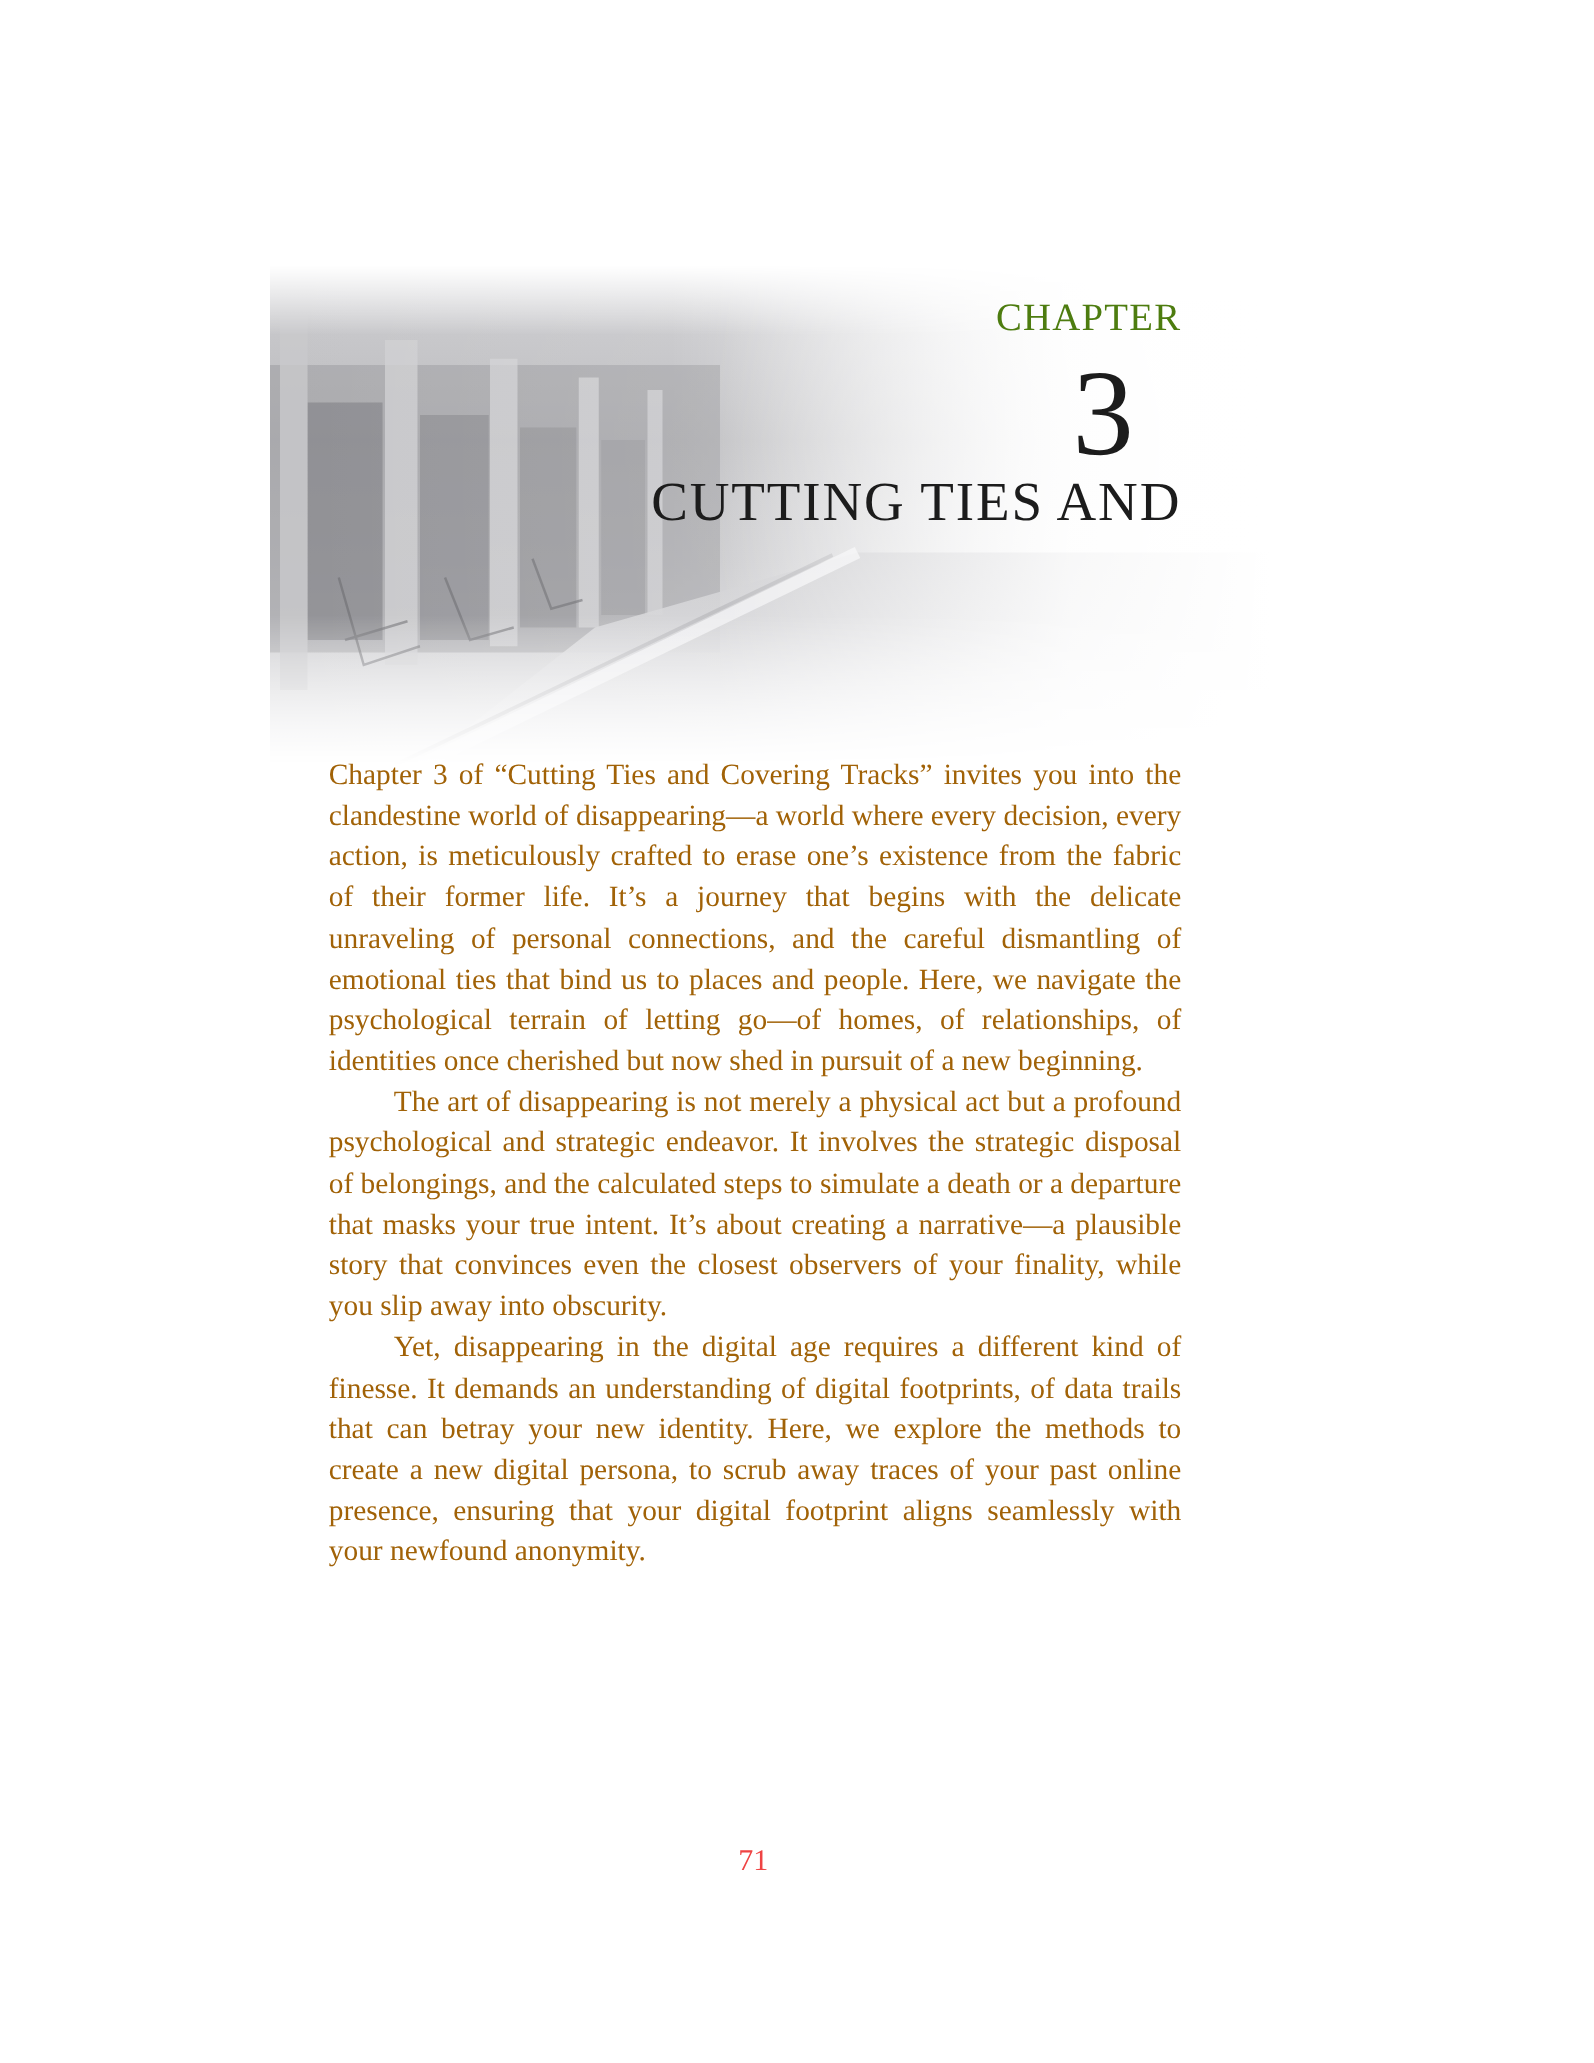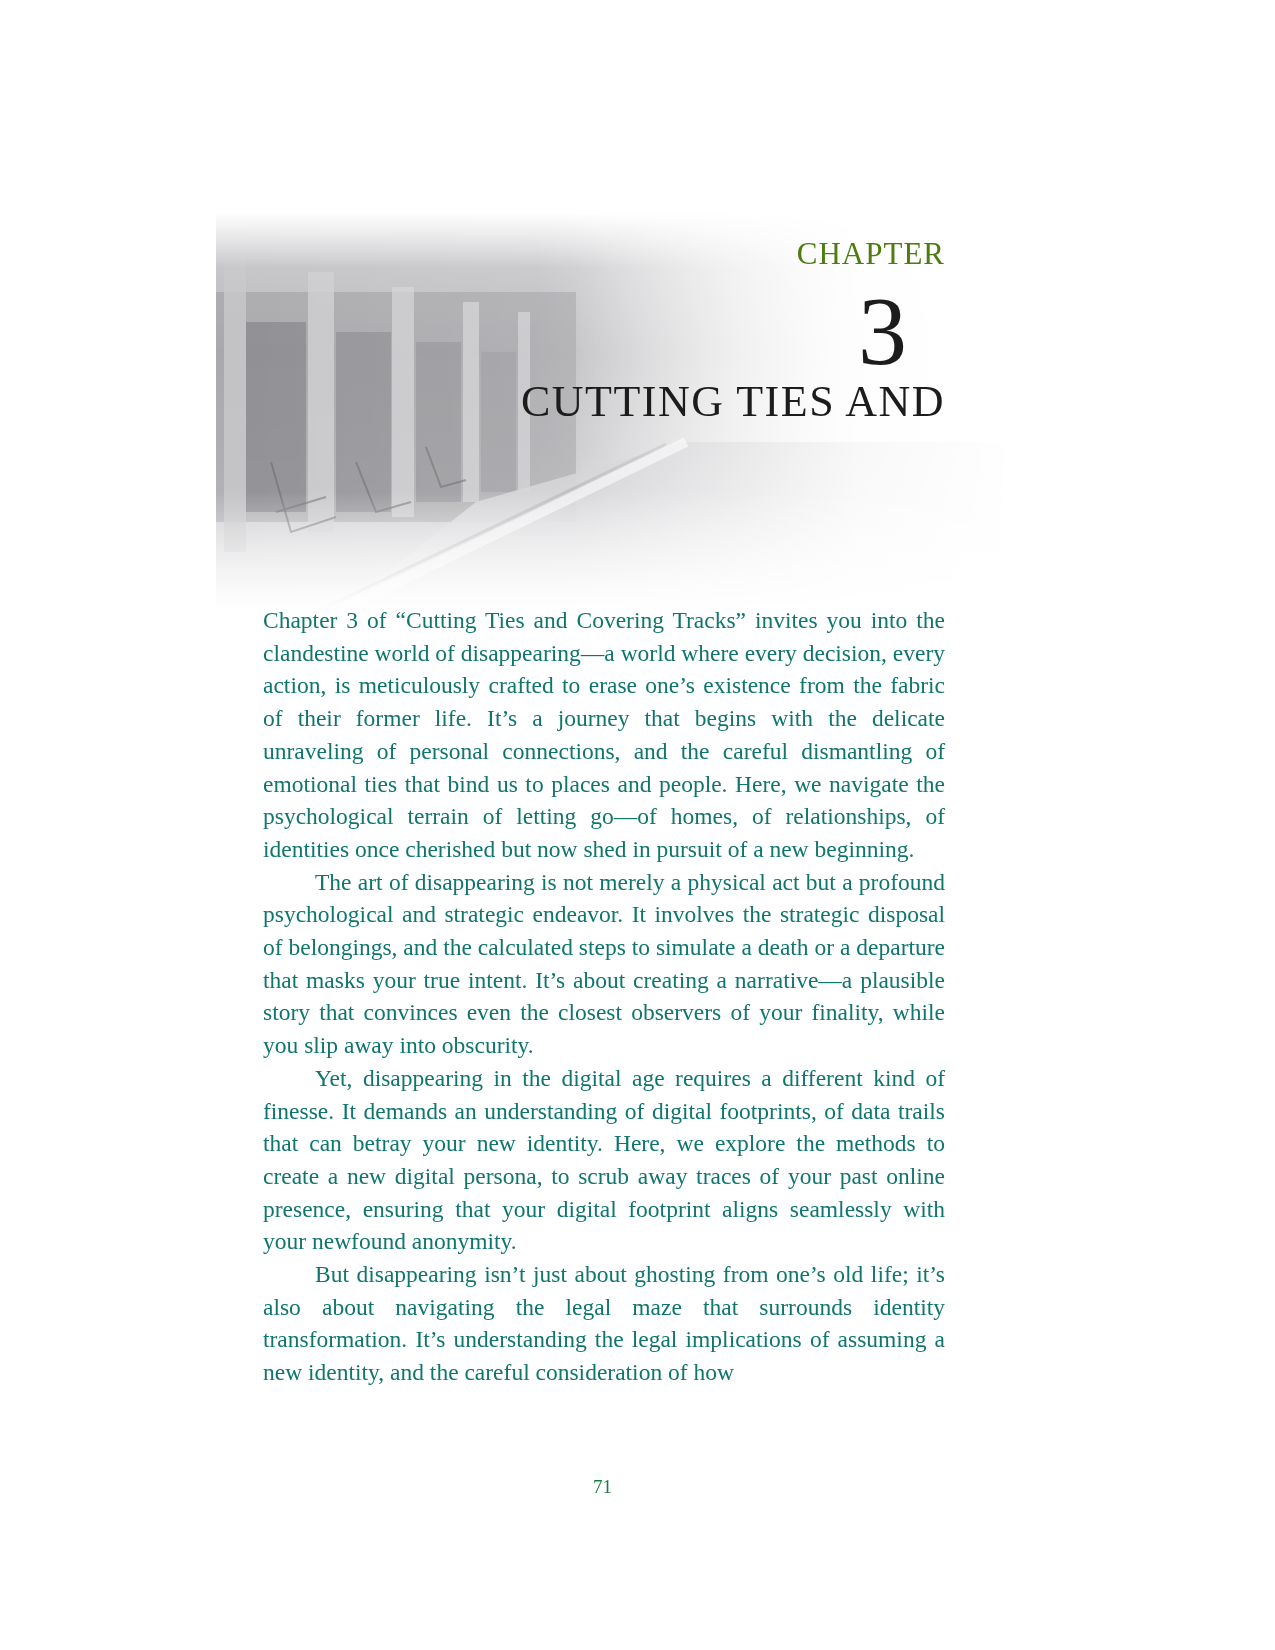--- a/index.html
+++ b/index.html
@@ -78,40 +78,40 @@
 
     
     .body-text {
       position: absolute;
       left: 263px;
       top: 604px;
       width: 682px;
       font-size: 23.5px;
       line-height: 32.7px;
       text-align: justify;
-      color: #0f766e;
+      color: #a16207;
       font-family: "Liberation Serif", "DejaVu Serif", serif;
     }
     .body-text p {
       margin: 0;
       text-indent: 52px;
     }
     .body-text p.first {
       text-indent: 0;
     }
 
     
     .page-number {
       position: absolute;
       left: 0;
       width: 1205px;
       top: 1476px;
       text-align: center;
-      font-size: 19px;
-      color: #15803d;
+      font-size: 24px;
+      color: #ef4444;
       font-family: "Liberation Serif", "DejaVu Serif", serif;
     }
   </style>
 </head>
 <body>
 
 <div class="header-photo">
   <div class="photo-base"></div>
   <svg class="scene" viewBox="0 0 800 400" preserveAspectRatio="none">
     <defs>
@@ -156,16 +156,15 @@
 <div class="chapter-label">CHAPTER</div>
 <div class="chapter-number">3</div>
 <div class="chapter-title">
   <span>CUTTING TIES AND</span>
 </div>
 
 <div class="body-text">
   <p class="first">Chapter 3 of “Cutting Ties and Covering Tracks” invites you into the clandestine world of disappearing—a world where every decision, every action, is meticulously crafted to erase one’s existence from the fabric of their former life. It’s a journey that begins with the delicate unraveling of personal connections, and the careful dismantling of emotional ties that bind us to places and people. Here, we navigate the psychological terrain of letting go—of homes, of relationships, of identities once cherished but now shed in pursuit of a new beginning.</p>
   <p>The art of disappearing is not merely a physical act but a profound psychological and strategic endeavor. It involves the strategic disposal of belongings, and the calculated steps to simulate a death or a departure that masks your true intent. It’s about creating a narrative—a plausible story that convinces even the closest observers of your finality, while you slip away into obscurity.</p>
   <p>Yet, disappearing in the digital age requires a different kind of finesse. It demands an understanding of digital footprints, of data trails that can betray your new identity. Here, we explore the methods to create a new digital persona, to scrub away traces of your past online presence, ensuring that your digital footprint aligns seamlessly with your newfound anonymity.</p>
-  <p>But disappearing isn’t just about ghosting from one’s old life; it’s also about navigating the legal maze that surrounds identity transformation. It’s understanding the legal implications of assuming a new identity, and the careful consideration of how</p>
 </div>
 
 <div class="page-number">71</div>
 
 </body></html>

